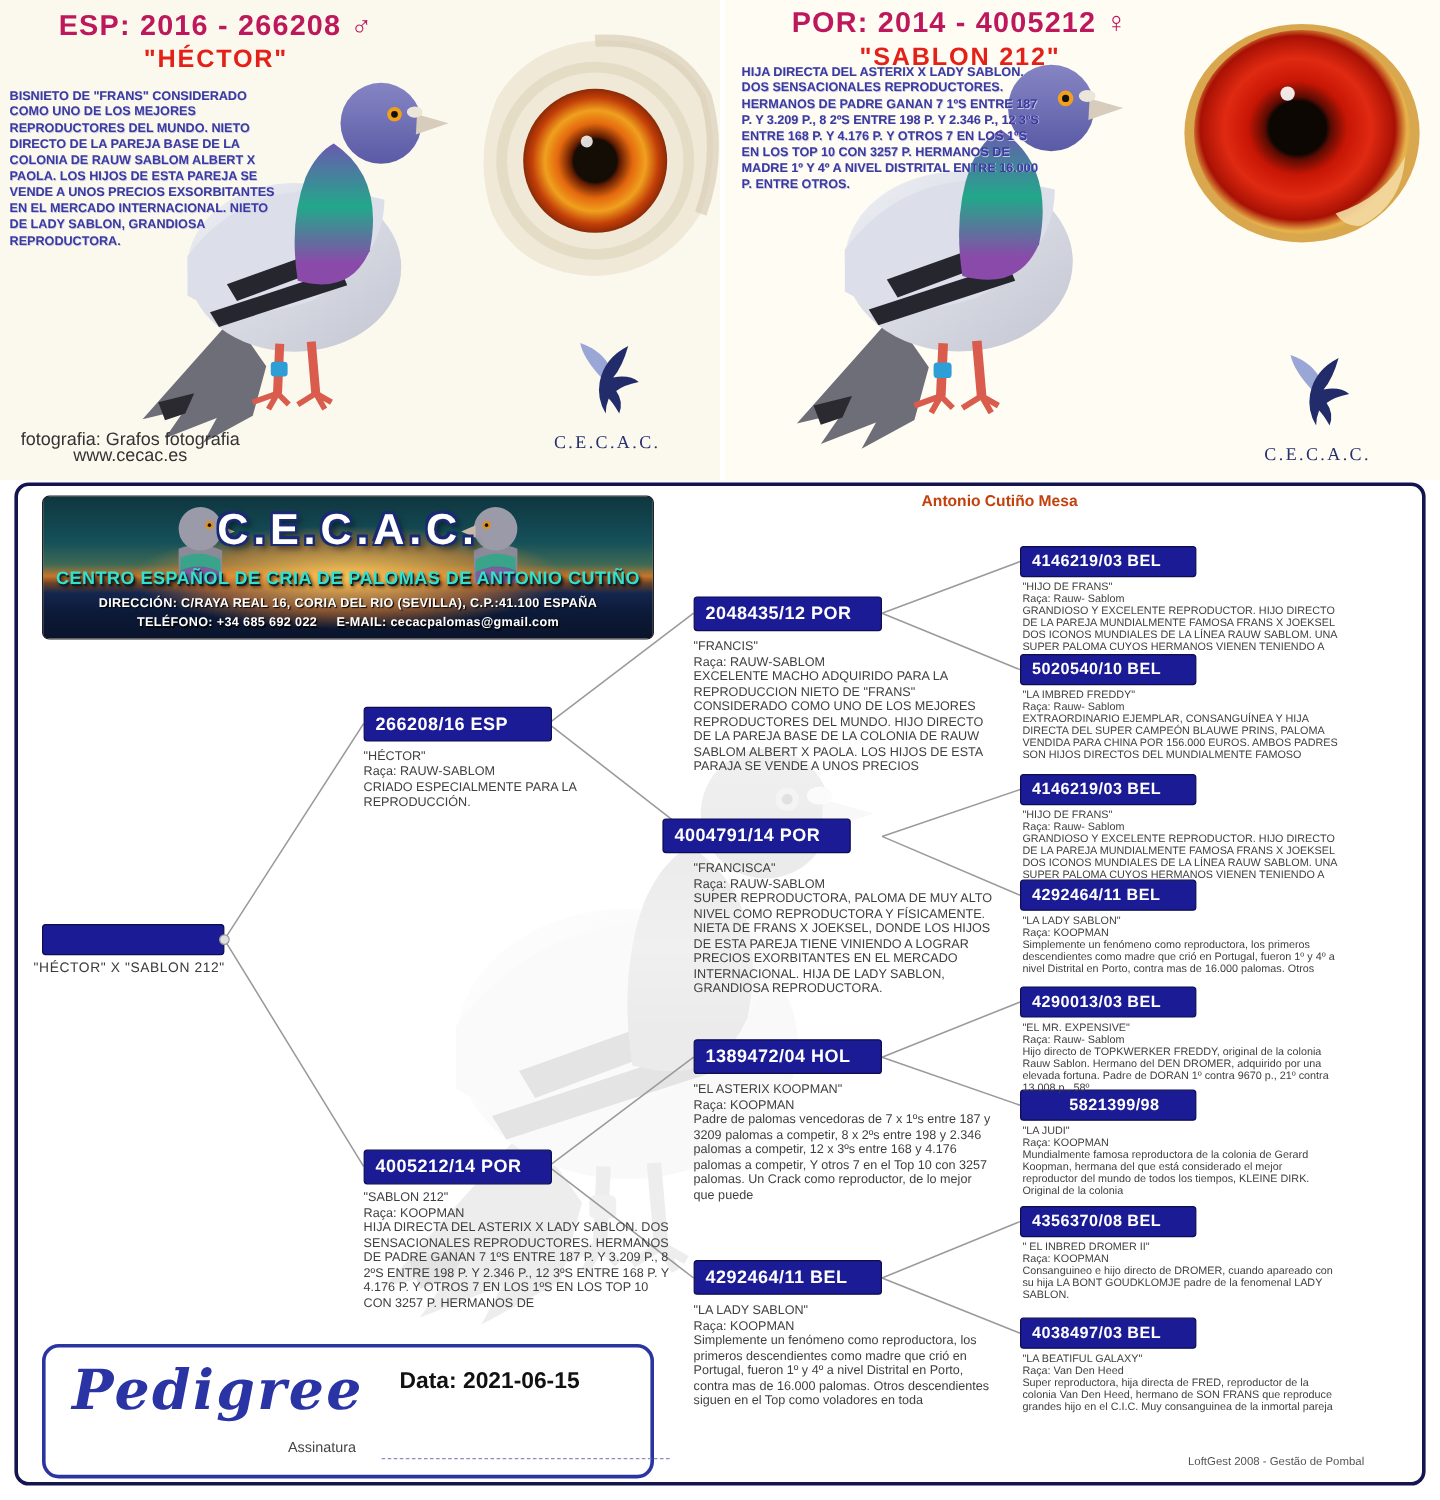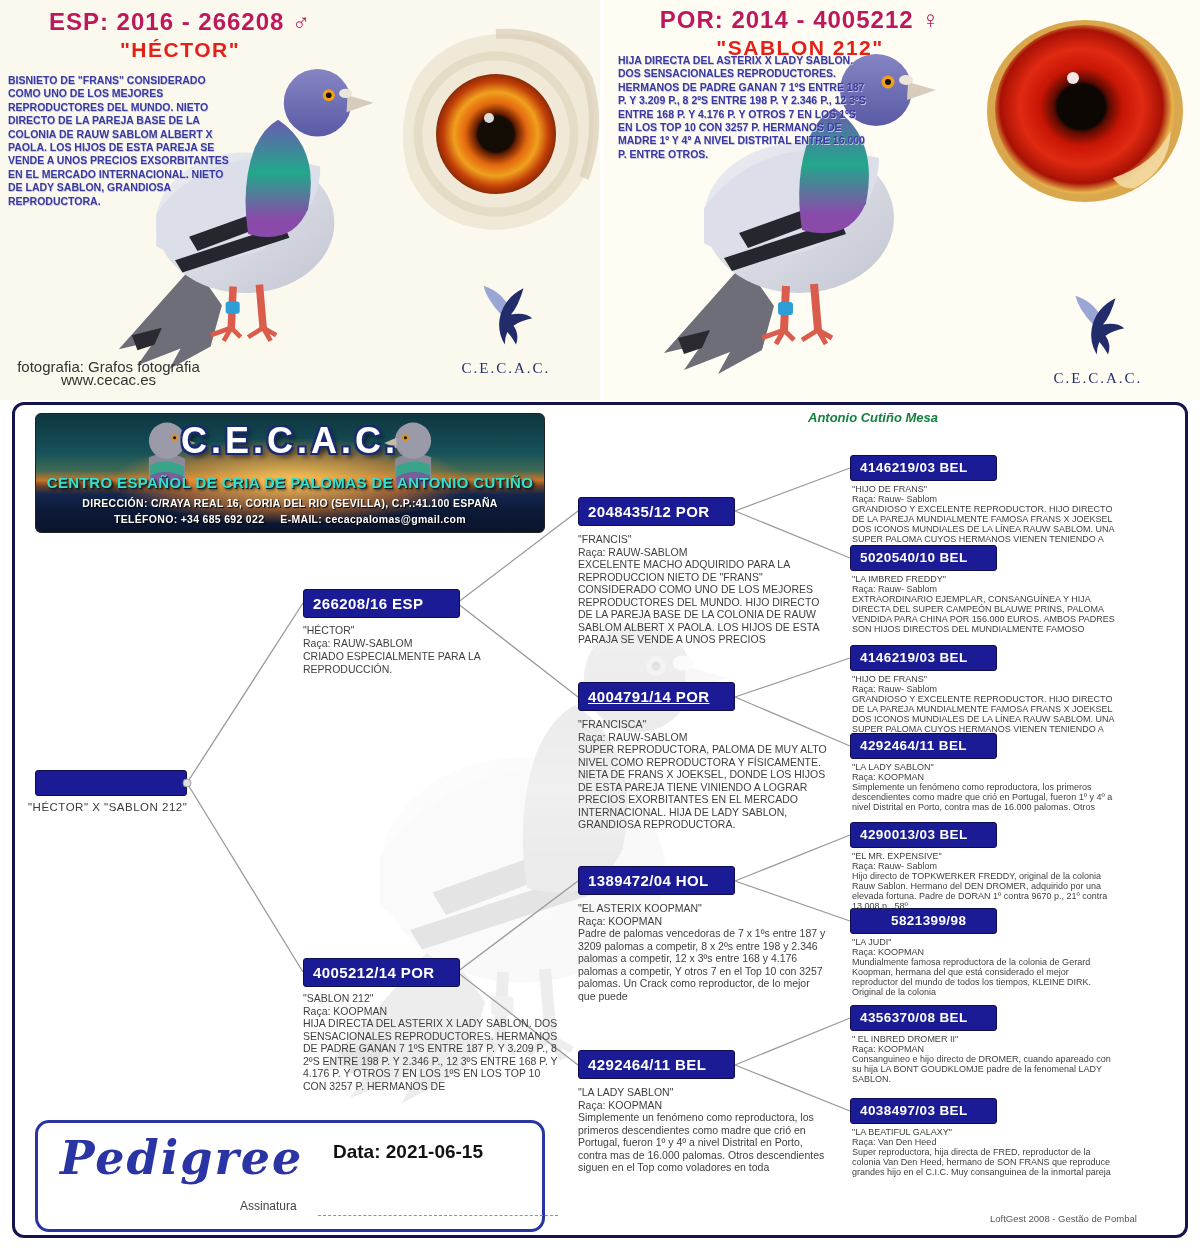--- a/index.html
+++ b/index.html
@@ -28,21 +28,21 @@
       radial-gradient(ellipse 230px 55px at 50% 57%, rgba(255,200,90,.95), rgba(255,140,40,.5) 52%, rgba(255,120,30,0) 78%),
       linear-gradient(180deg,#0f3640 0%, #155059 32%, #3f6a55 48%, #c8762a 56%, #6e4326 61%, #14264e 68%, #0c1a38 82%, #0a142c 100%);
   }
   .banner-line { position:absolute; left:0; width:100%; text-align:center; color:#fff; font-weight:bold; }
   #banner-title { top:6px; font-size:36px; letter-spacing:4px;
      text-shadow:2px 2px 0 #1a2a72,-2px -2px 0 #1a2a72,2px -2px 0 #1a2a72,-2px 2px 0 #1a2a72,4px 4px 5px rgba(0,0,0,.55); }
   #banner-sub  { top:60px; font-size:15px; color:#35e0cc; letter-spacing:0.4px; text-shadow:1px 1px 0 #04222a,2px 2px 3px rgba(0,0,0,.8); }
   #banner-addr { top:83px; font-size:10.5px; letter-spacing:0.3px; text-shadow:1px 1px 1px #000; }
   #banner-tel  { top:99px; font-size:10.5px; letter-spacing:0.3px; text-shadow:1px 1px 1px #000; white-space:pre-wrap; }
 
-  #owner-name { position:absolute; left:728px; top:410px; width:290px; text-align:center; font-size:13px; font-weight:bold; color:#15803d;font-style:italic; }
+  #owner-name { position:absolute; left:688px; top:410px; width:290px; text-align:center; font-size:13px; font-weight:bold; color:#c2410c; }
 
   .pbox { position:absolute; background:#1b1b96; border:1px solid #0d0d50; border-radius:3px; color:#ffffff; font-weight:bold; letter-spacing:0.4px; padding-left:9px; }
   .pbox.g23 { width:157px; height:29px; font-size:15px; line-height:27px; }
   .pbox.g4  { width:147px; height:26px; font-size:13.5px; line-height:24px; }
   .pbox.subj{ width:152px; height:26px; }
 
   .ptext { position:absolute; color:#3f3f3f; z-index:3; }
   .ptext .nm, .ptext .rc { display:block; }
   .g2text { font-size:10.5px; line-height:13px; }
   .g3text { font-size:10.5px; line-height:12.5px; width:252px; }
@@ -234,21 +234,21 @@
     <span>HIJA DIRECTA DEL ASTERIX  X LADY SABLON. DOS SENSACIONALES REPRODUCTORES. HERMANOS DE PADRE GANAN 7 1ºS ENTRE 187 P. Y 3.209 P., 8 2ºS ENTRE 198 P. Y 2.346 P., 12 3ºS ENTRE 168 P. Y 4.176 P. Y OTROS 7 EN LOS 1ºS EN LOS TOP 10 CON 3257 P. HERMANOS DE</span>
   </div>
 
   <div class="pbox g23" style="left:578px; top:497px; z-index:2;">2048435/12 POR</div>
   <div class="ptext g3text" style="left:578px; top:533px;">
     <span class="nm">"FRANCIS"</span>
     <span class="rc">Raça: RAUW-SABLOM</span>
     <span>EXCELENTE MACHO ADQUIRIDO PARA LA REPRODUCCION NIETO DE "FRANS" CONSIDERADO COMO UNO DE LOS MEJORES REPRODUCTORES DEL MUNDO. HIJO DIRECTO DE LA PAREJA BASE DE LA COLONIA DE RAUW SABLOM ALBERT X PAOLA. LOS HIJOS DE ESTA PARAJA SE VENDE A UNOS PRECIOS</span>
   </div>
 
-  <div class="pbox g23" style="left:578px; top:682px; z-index:2;text-decoration:underline;">4004791/14 POR</div>
+  <div class="pbox g23" style="left:552px; top:682px; z-index:2;">4004791/14 POR</div>
   <div class="ptext g3text" style="left:578px; top:718px;">
     <span class="nm">"FRANCISCA"</span>
     <span class="rc">Raça: RAUW-SABLOM</span>
     <span>SUPER REPRODUCTORA, PALOMA DE MUY ALTO NIVEL COMO REPRODUCTORA Y FÍSICAMENTE. NIETA DE FRANS X JOEKSEL, DONDE LOS HIJOS DE ESTA PAREJA TIENE VINIENDO A LOGRAR PRECIOS EXORBITANTES EN EL MERCADO INTERNACIONAL. HIJA DE LADY SABLON, GRANDIOSA REPRODUCTORA.</span>
   </div>
 
   <div class="pbox g23" style="left:578px; top:866px; z-index:2;">1389472/04 HOL</div>
   <div class="ptext g3text" style="left:578px; top:902px;">
     <span class="nm">"EL ASTERIX KOOPMAN"</span>
     <span class="rc">Raça: KOOPMAN</span>

